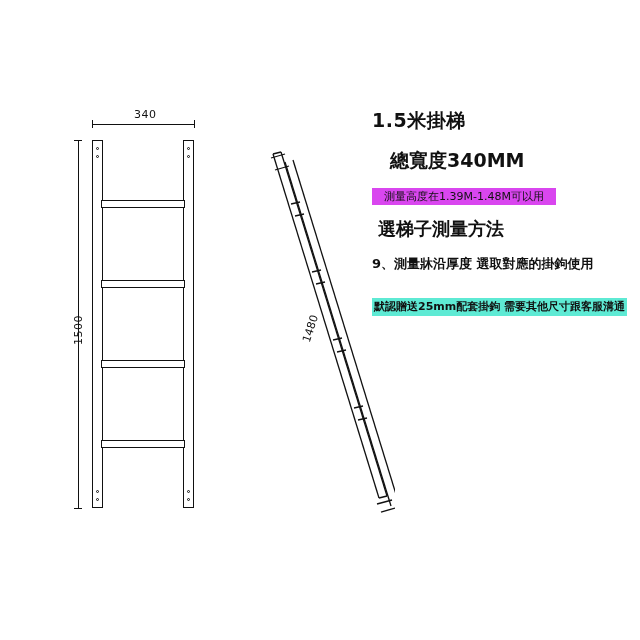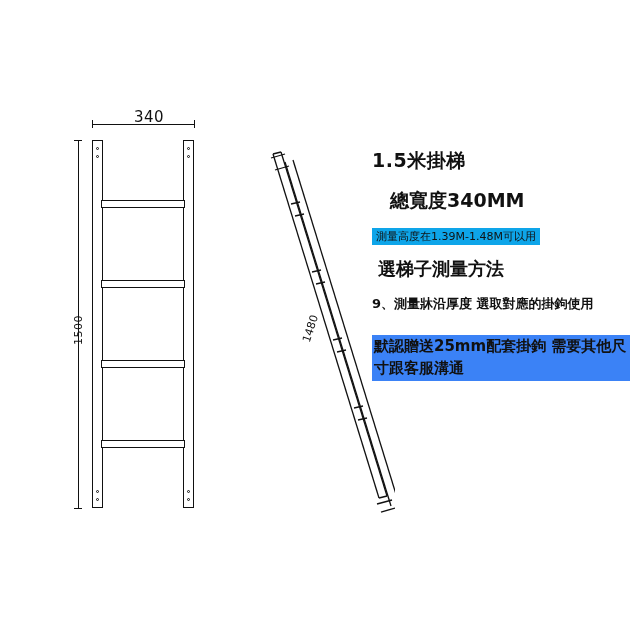--- a/index.html
+++ b/index.html
@@ -72,21 +72,21 @@
     border-left: 1px solid #111111;
   }
   .tick-h {
     position: absolute;
     height: 0;
     width: 8px;
     border-top: 1px solid #111111;
   }
   .dim-label {
     position: absolute;
-    font-size: 15px;
+    font-size: 11px;
     color: #111111;
     letter-spacing: .5px;
   }
   .dim-label-vertical {
     position: absolute;
     font-size: 11px;
     color: #111111;
     transform: rotate(-90deg);
     transform-origin: left top;
     white-space: nowrap;
@@ -112,57 +112,56 @@
     white-space: nowrap;
   }
 
   
   .text-panel {
     position: absolute;
     left: 372px;
     top: 108px;
     width: 258px;
     color: #111111;
-    margin-top: 40px;
   }
   .title {
     font-size: 19px;
     font-weight: bold;
     letter-spacing: .5px;
     margin: 0 0 14px 0;
   }
   .sub {
     font-size: 19px;
     font-weight: bold;
     margin: 0 0 10px 18px;
   }
   .note-highlight {
     display: inline-block;
     font-size: 11px;
-    background: #0ea5e9;
-    padding: 1px 4px;
+    background: #d946ef;
+    padding: 1px 12px;
     margin: 4px 0 12px 0;
   }
   .section-head {
     font-size: 18px;
     font-weight: bold;
     margin: 0 0 14px 6px;
   }
   .item {
     font-size: 13px;
     font-weight: bold;
     line-height: 1.42;
     margin: 0 0 14px 0;
   }
   .item-2 { margin-bottom: 22px; }
   .footer-note {
-    font-size: 15px;
+    font-size: 11px;
     font-weight: bold;
     line-height: 1.45;
-    background: #3b82f6;
+    background: #5eead4;
     display: inline-block;
     padding: 1px 2px;
   }
 </style>
 </head>
 <body>
 
 <div id="page">
 
   <div class="ladder-front">

